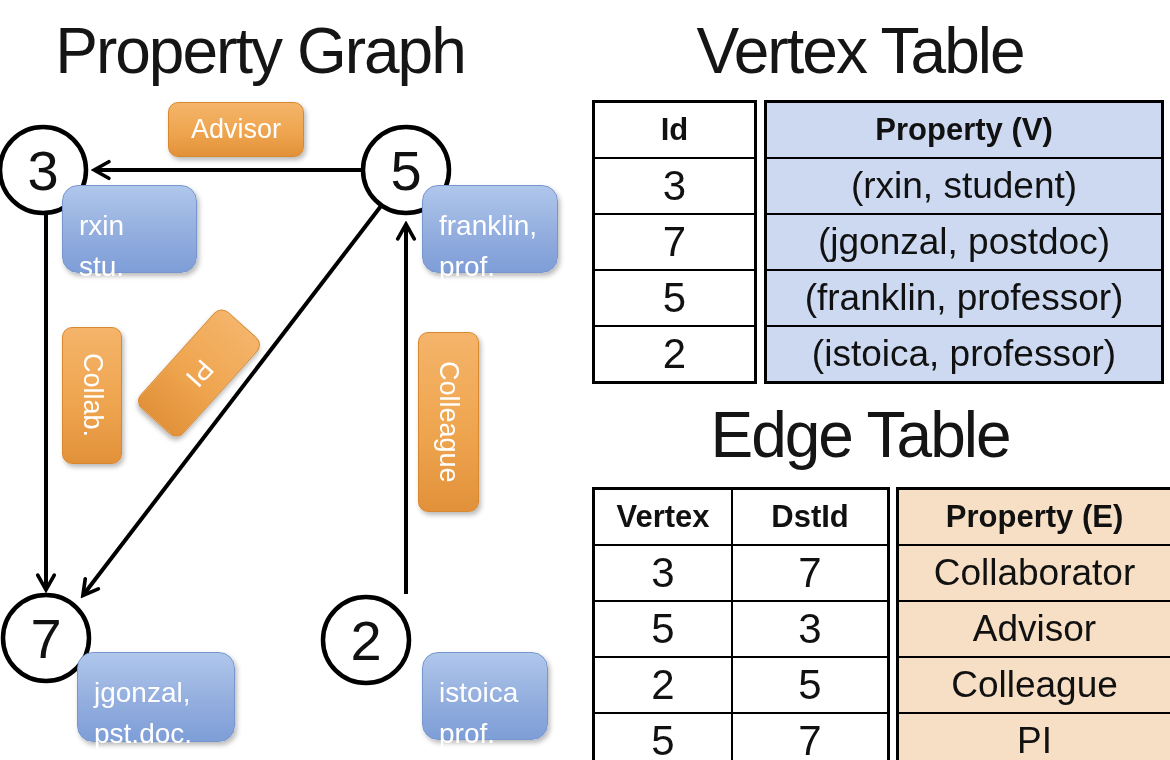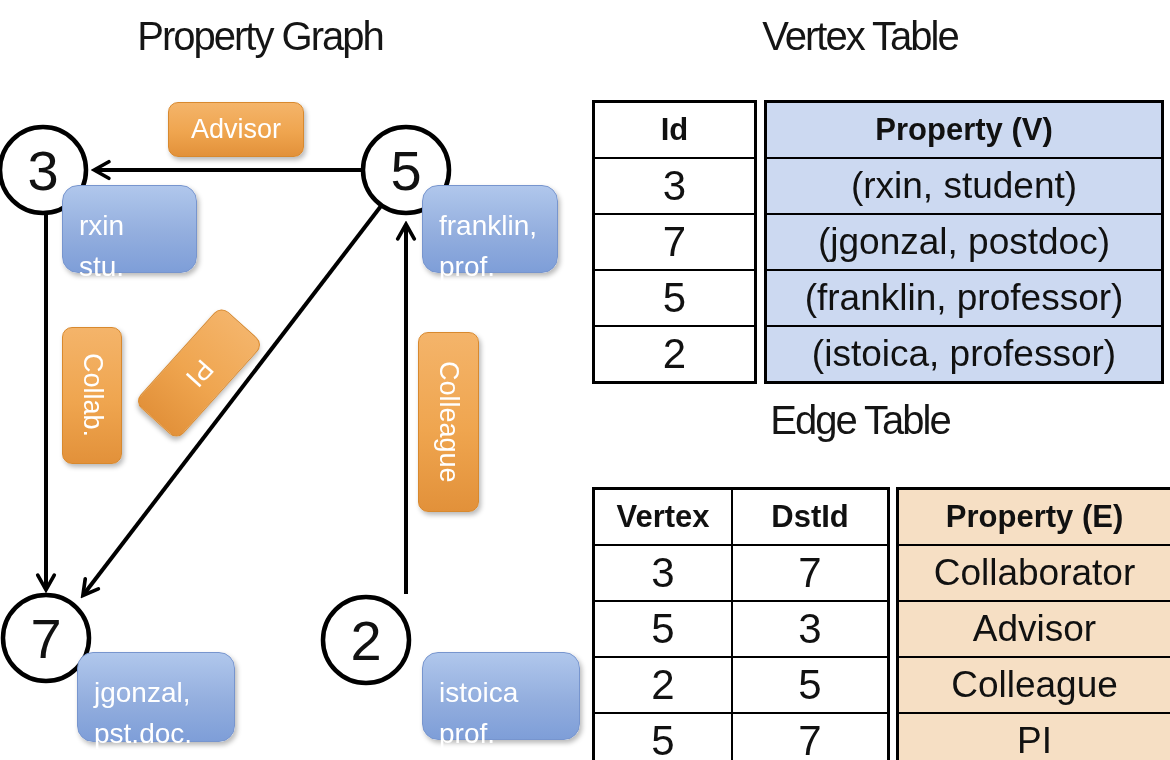--- a/index.html
+++ b/index.html
@@ -2,21 +2,21 @@
 <html><head>
 <meta charset="utf-8">
 <style>
   html,body{margin:0;padding:0;background:#ffffff;}
   .canvas{
     position:relative;width:1170px;height:760px;background:#ffffff;overflow:hidden;
     font-family:"Liberation Sans",sans-serif;color:#111;
   }
   
   .title{
-    position:absolute;text-align:center;font-size:40px;font-weight:300;
+    position:absolute;text-align:center;font-size:64px;font-weight:300;
     letter-spacing:-2px;color:#151515;white-space:nowrap;
   }
   .title-graph{left:0;top:14px;width:520px;}
   .title-vertex{left:580px;top:14px;width:560px;}
   .title-edge{left:580px;top:398px;width:560px;}
 
   
   .graph-svg{position:absolute;left:0;top:0;}
   .node-circle{fill:#ffffff;stroke:#000;stroke-width:4.5px;}
   .edge-line{stroke:#000;stroke-width:4px;fill:none;}
@@ -41,21 +41,21 @@
     position:absolute;border-radius:16px;border:1px solid #7795ce;
     background:linear-gradient(180deg,#b0c7ec 0%,#93aede 55%,#7e9ed8 100%);
     box-shadow:2px 3px 5px rgba(0,0,0,0.28);
     color:#fff;font-size:28px;line-height:1.45;
     padding:20px 0 0 16px;box-sizing:border-box;
   }
   .vbox span{white-space:pre-line;}
   .vbox-rxin{left:62px;top:185px;width:135px;height:88px;}
   .vbox-franklin{left:422px;top:185px;width:136px;height:88px;}
   .vbox-jgonzal{left:77px;top:652px;width:158px;height:90px;}
-  .vbox-istoica{left:422px;top:652px;width:158px;height:88px;}
+  .vbox-istoica{left:422px;top:652px;width:126px;height:88px;}
 
   
   .tablewrap{position:absolute;display:flex;align-items:flex-end;}
   .tw-vertex{left:592px;top:100px;}
   .tw-edge{left:592px;top:487px;}
   .tgap{width:7px;}
   table.subtable{border-collapse:collapse;border:3px solid #000;table-layout:fixed;}
   .subtable th,.subtable td{
     border:2px solid #000;height:54px;padding:0;text-align:center;vertical-align:middle;
     overflow:hidden;white-space:nowrap;

